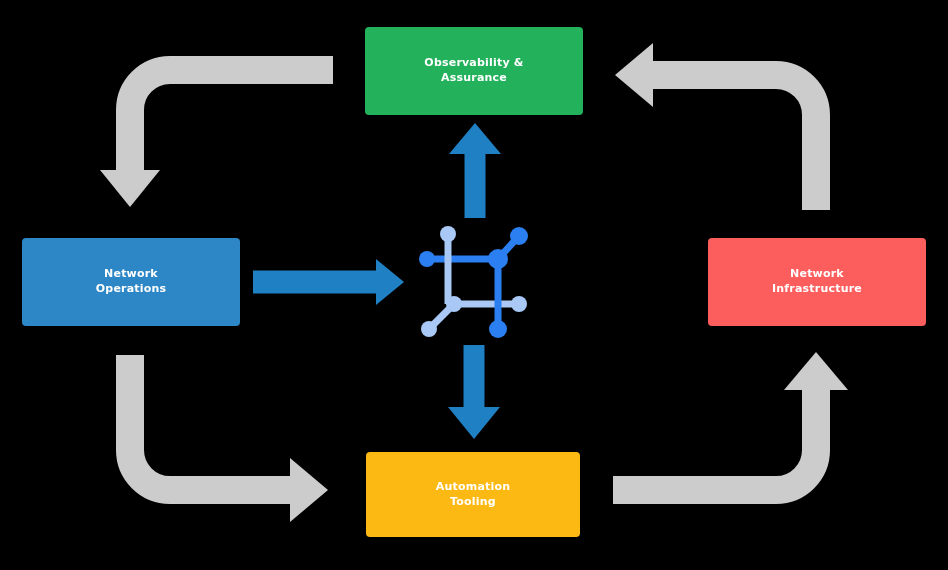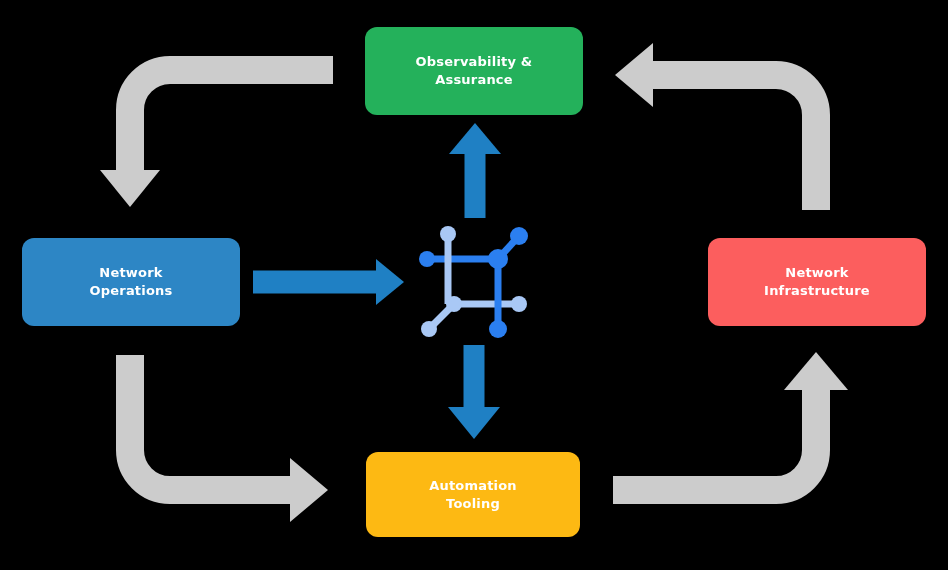--- a/index.html
+++ b/index.html
@@ -1,22 +1,22 @@
 <!DOCTYPE html>
 <html><head>
 <meta charset="utf-8">
 <style>
   html,body{margin:0;padding:0;background:#000;}
   .canvas{
     position:relative;width:948px;height:570px;background:#000;
     overflow:hidden;font-family:"DejaVu Sans","Liberation Sans",sans-serif;
   }
   .node{
-    position:absolute;border-radius:12px;display:flex;align-items:center;justify-content:center;
-    text-align:center;color:#fff;font-size:13px;font-weight:600;line-height:1.35;
+    position:absolute;border-radius:4px;display:flex;align-items:center;justify-content:center;
+    text-align:center;color:#fff;font-size:11px;font-weight:600;line-height:1.35;
     white-space:pre-line;letter-spacing:.2px;
   }
   .node-observability{left:365px;top:27px;width:218px;height:88px;}
   .node-operations{left:22px;top:238px;width:218px;height:88px;}
   .node-infrastructure{left:708px;top:238px;width:218px;height:88px;}
   .node-automation{left:366px;top:452px;width:214px;height:85px;}
   svg.overlay{position:absolute;left:0;top:0;pointer-events:none;}
 </style>
 </head>
 <body>

